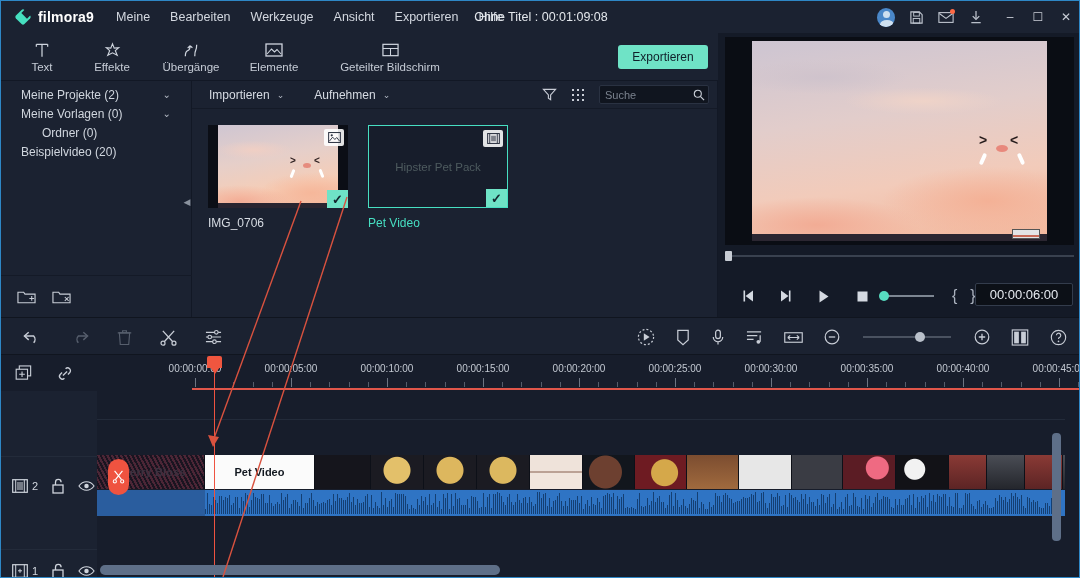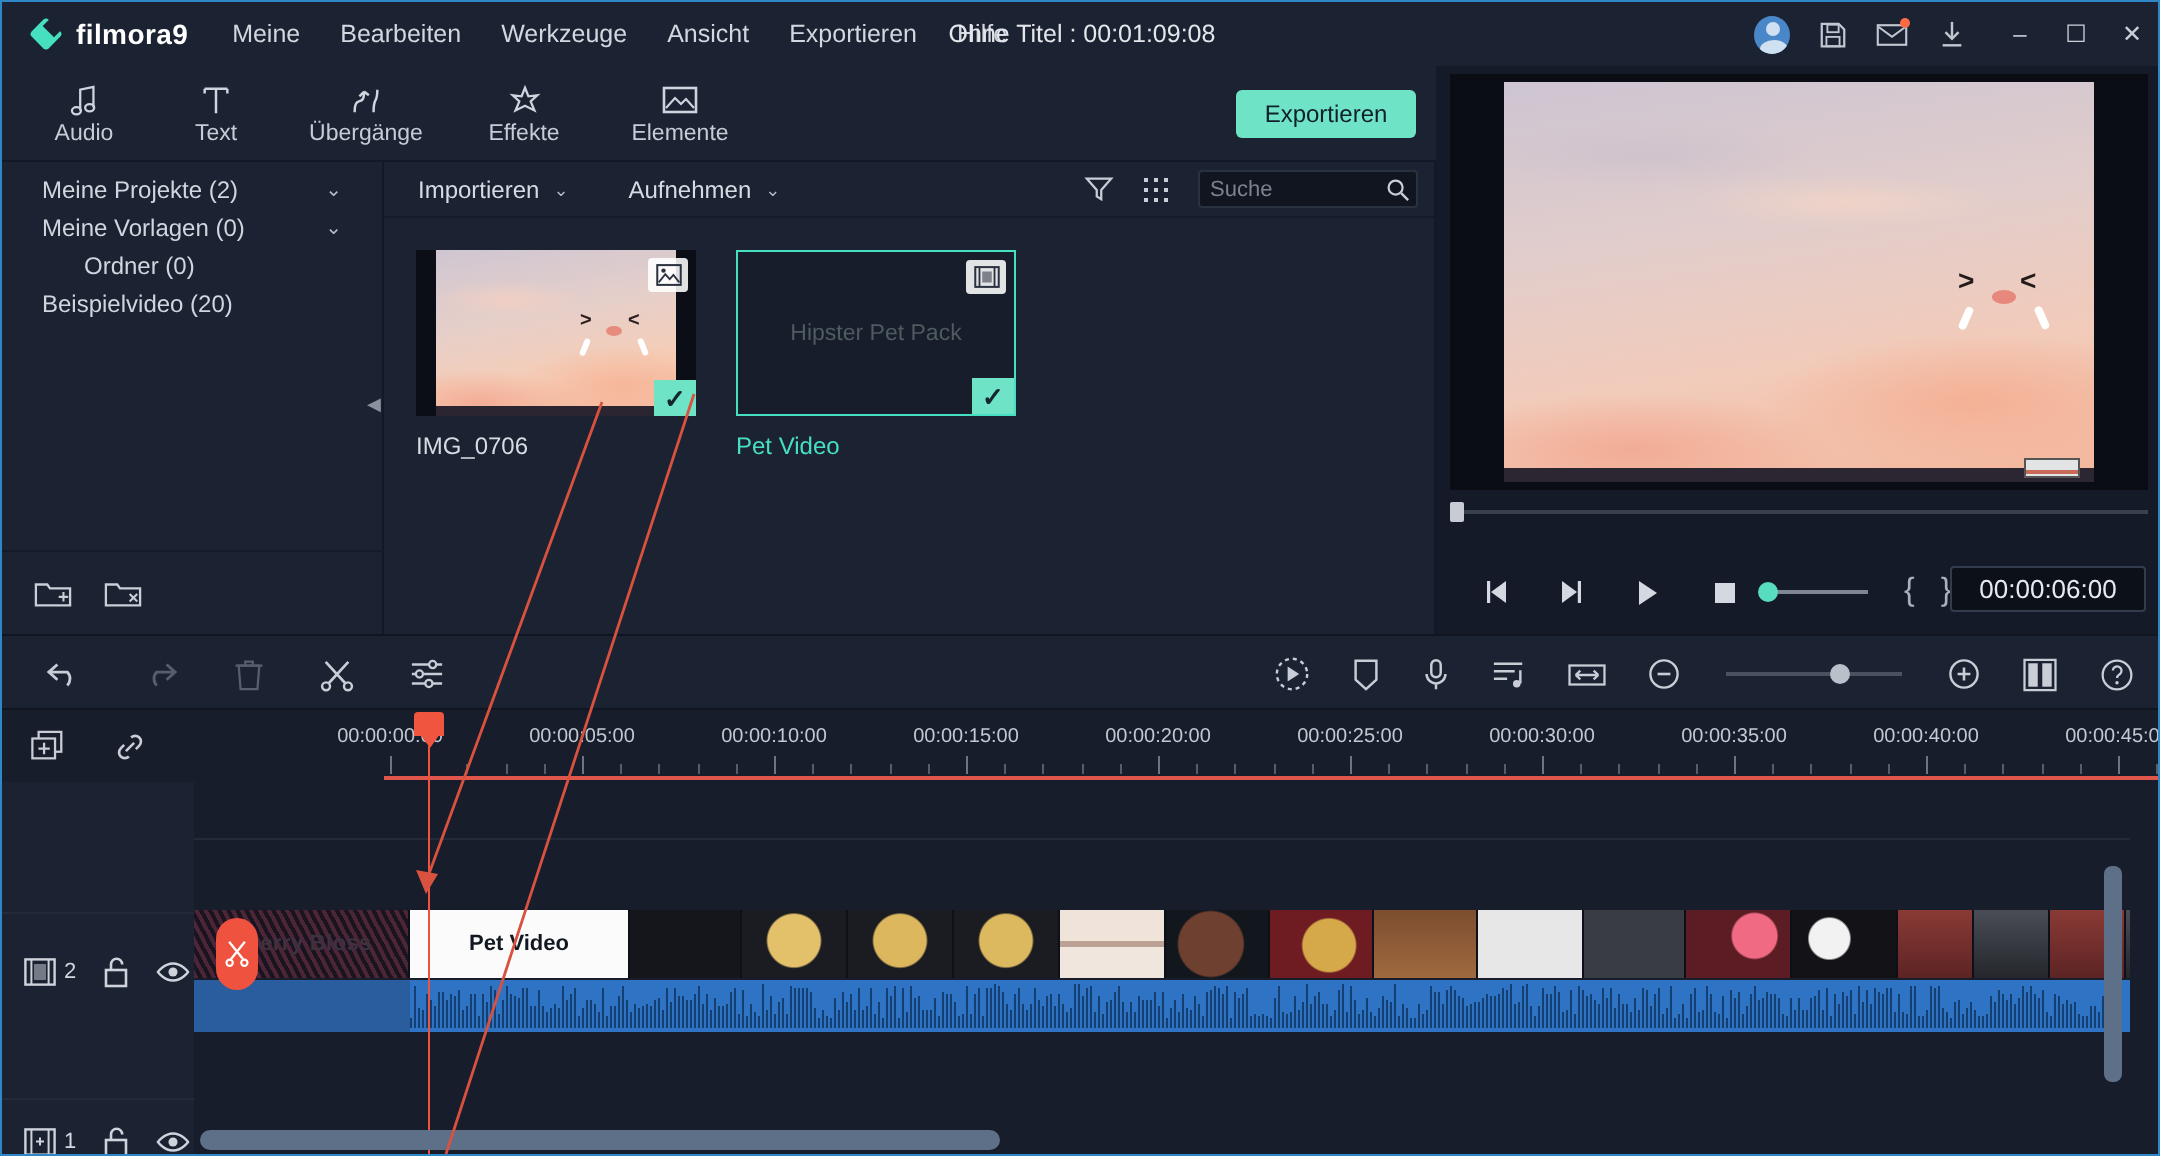--- a/index.html
+++ b/index.html
@@ -328,61 +328,60 @@
         <span class="win-btn">✕</span>
       </span>
     </div>
   </div>
 
   <div class="tabsbar">
     <div class="tabs">
       <div class="tab">
         <span class="ticon">
           <svg width="16" height="17" viewBox="0 0 16 18">
-              <path d="M6 14V3l7-1.5v11" fill="none" stroke="currentColor" stroke-width="1.2"></path>
-              <ellipse cx="4" cy="14.2" rx="2.4" ry="1.9" fill="none" stroke="currentColor" stroke-width="1.2"></ellipse>
-              <ellipse cx="11" cy="12.6" rx="2.4" ry="1.9" fill="none" stroke="currentColor" stroke-width="1.2"></ellipse>
-            </svg>
-        </span>
-        <span class="tlabel">Audio</span>
-      </div>
-      <div class="tab">
-        <span class="ticon">
-          <svg width="16" height="17" viewBox="0 0 16 18">
               <path d="M2 2.5h12M8 2.5v13" fill="none" stroke="currentColor" stroke-width="1.3"></path>
               <path d="M2 2.5v2.5M14 2.5v2.5" stroke="currentColor" stroke-width="1.3"></path>
             </svg>
         </span>
         <span class="tlabel">Text</span>
+      </div>
+      <div class="tab" style="width:74px;">
+        <span class="ticon">
+          <svg width="17" height="17" viewBox="0 0 18 18">
+              <path d="M9 2 L10.8 6.5 L15.5 6 L12 9.2 L14 14 L9 11.5 L4 14 L6 9.2 L2.5 6 L7.2 6.5 Z" fill="none" stroke="currentColor" stroke-width="1.2"></path>
+            </svg>
+        </span>
+        <span class="tlabel">Effekte</span>
       </div>
       <div class="tab wide" style="width:84px;">
         <span class="ticon">
           <svg width="18" height="17" viewBox="0 0 18 18">
               <path d="M3 15 C3 5, 8 13, 8 4 M8 4 l-2.5 2.5 M8 4 l2.5 2" fill="none" stroke="currentColor" stroke-width="1.3"></path>
               <path d="M13 15 C13 6, 15 11, 15 3" fill="none" stroke="currentColor" stroke-width="1.3"></path>
             </svg>
         </span>
         <span class="tlabel">Übergänge</span>
       </div>
-      <div class="tab" style="width:74px;">
-        <span class="ticon">
-          <svg width="17" height="17" viewBox="0 0 18 18">
-              <path d="M9 2 L10.8 6.5 L15.5 6 L12 9.2 L14 14 L9 11.5 L4 14 L6 9.2 L2.5 6 L7.2 6.5 Z" fill="none" stroke="currentColor" stroke-width="1.2"></path>
-            </svg>
-        </span>
-        <span class="tlabel">Effekte</span>
-      </div>
       <div class="tab" style="width:82px;">
         <span class="ticon">
           <svg width="18" height="16" viewBox="0 0 18 16">
               <rect x="1" y="2" width="16" height="12" fill="none" stroke="currentColor" stroke-width="1.3"></rect>
               <path d="M2 12 L6.5 7 L9.5 10 L12 7.5 L16 12" fill="none" stroke="currentColor" stroke-width="1.1"></path>
             </svg>
         </span>
         <span class="tlabel">Elemente</span>
+      </div>
+      <div class="tab wide" style="width:150px;">
+        <span class="ticon">
+          <svg width="17" height="16" viewBox="0 0 18 16">
+              <rect x="1" y="2" width="16" height="12" fill="none" stroke="currentColor" stroke-width="1.3"></rect>
+              <path d="M1 6.5h16M9 6.5v7.5" stroke="currentColor" stroke-width="1.1"></path>
+            </svg>
+        </span>
+        <span class="tlabel">Geteilter Bildschirm</span>
       </div>
     </div>
     <div class="export-btn">Exportieren</div>
   </div>
 
   <div class="sidebar">
     <div class="side-list">
       <div class="side-row">
         <span class="slabel">Meine Projekte (2)</span>
         <span class="chev">⌄</span>

